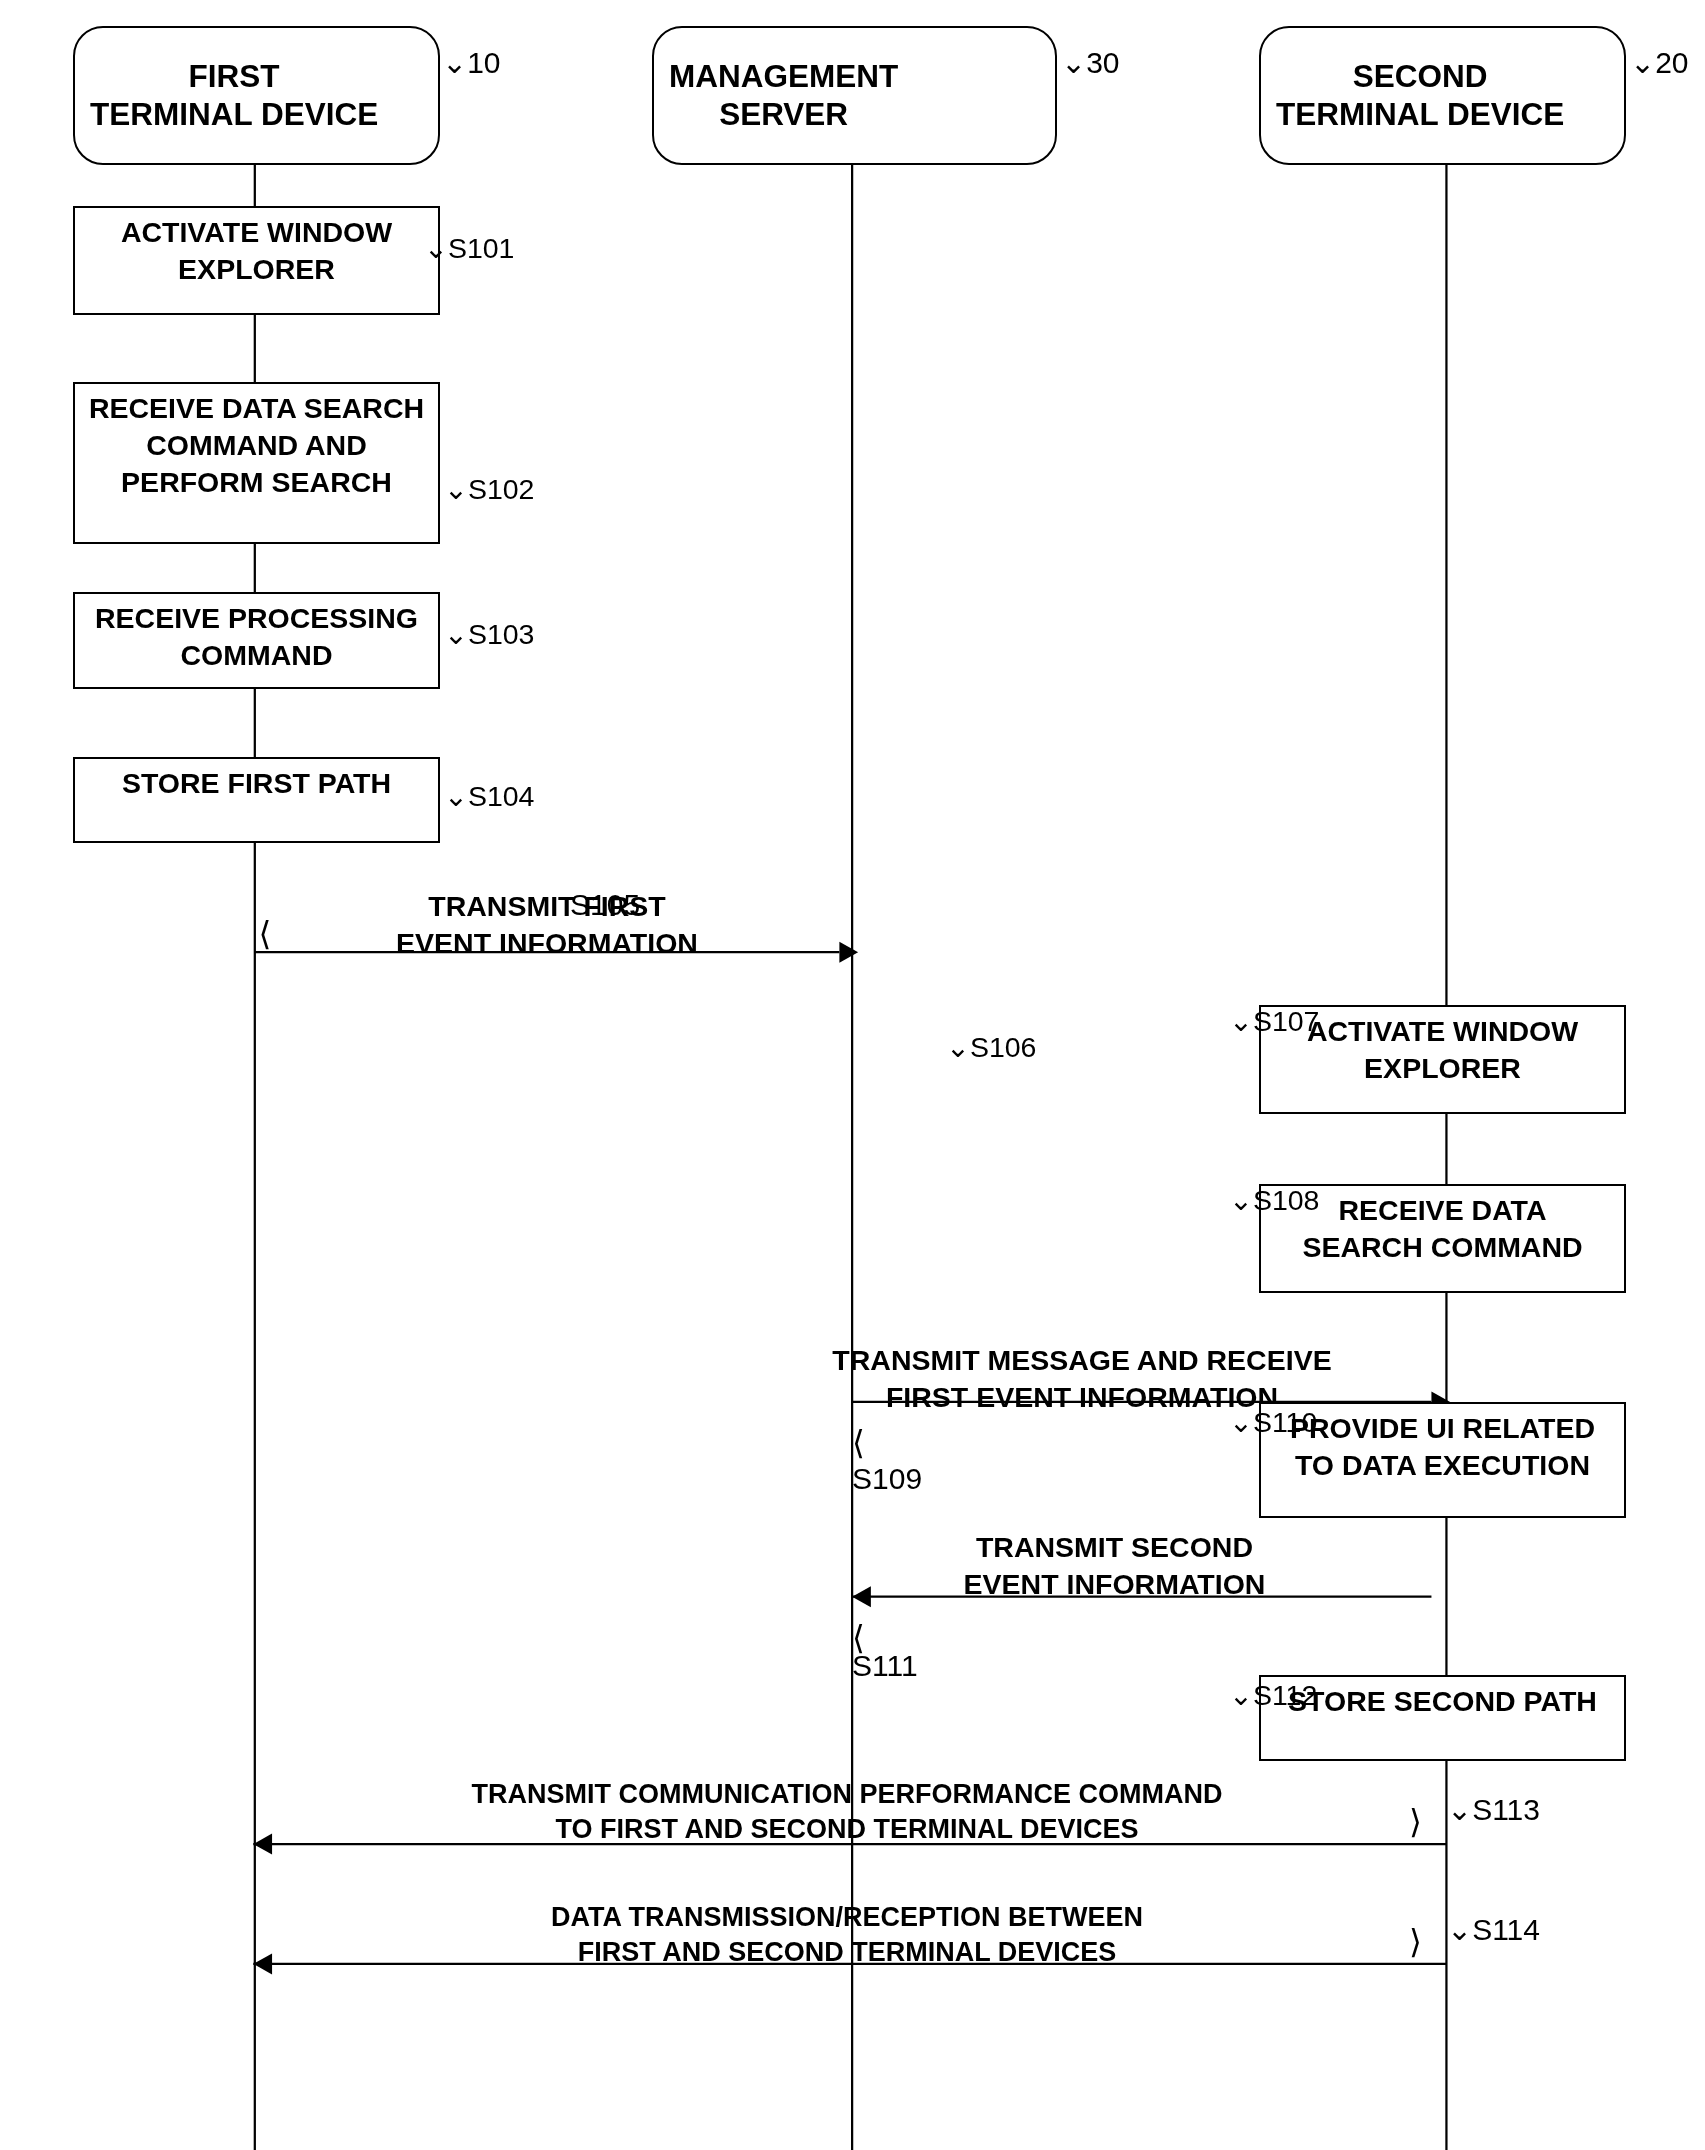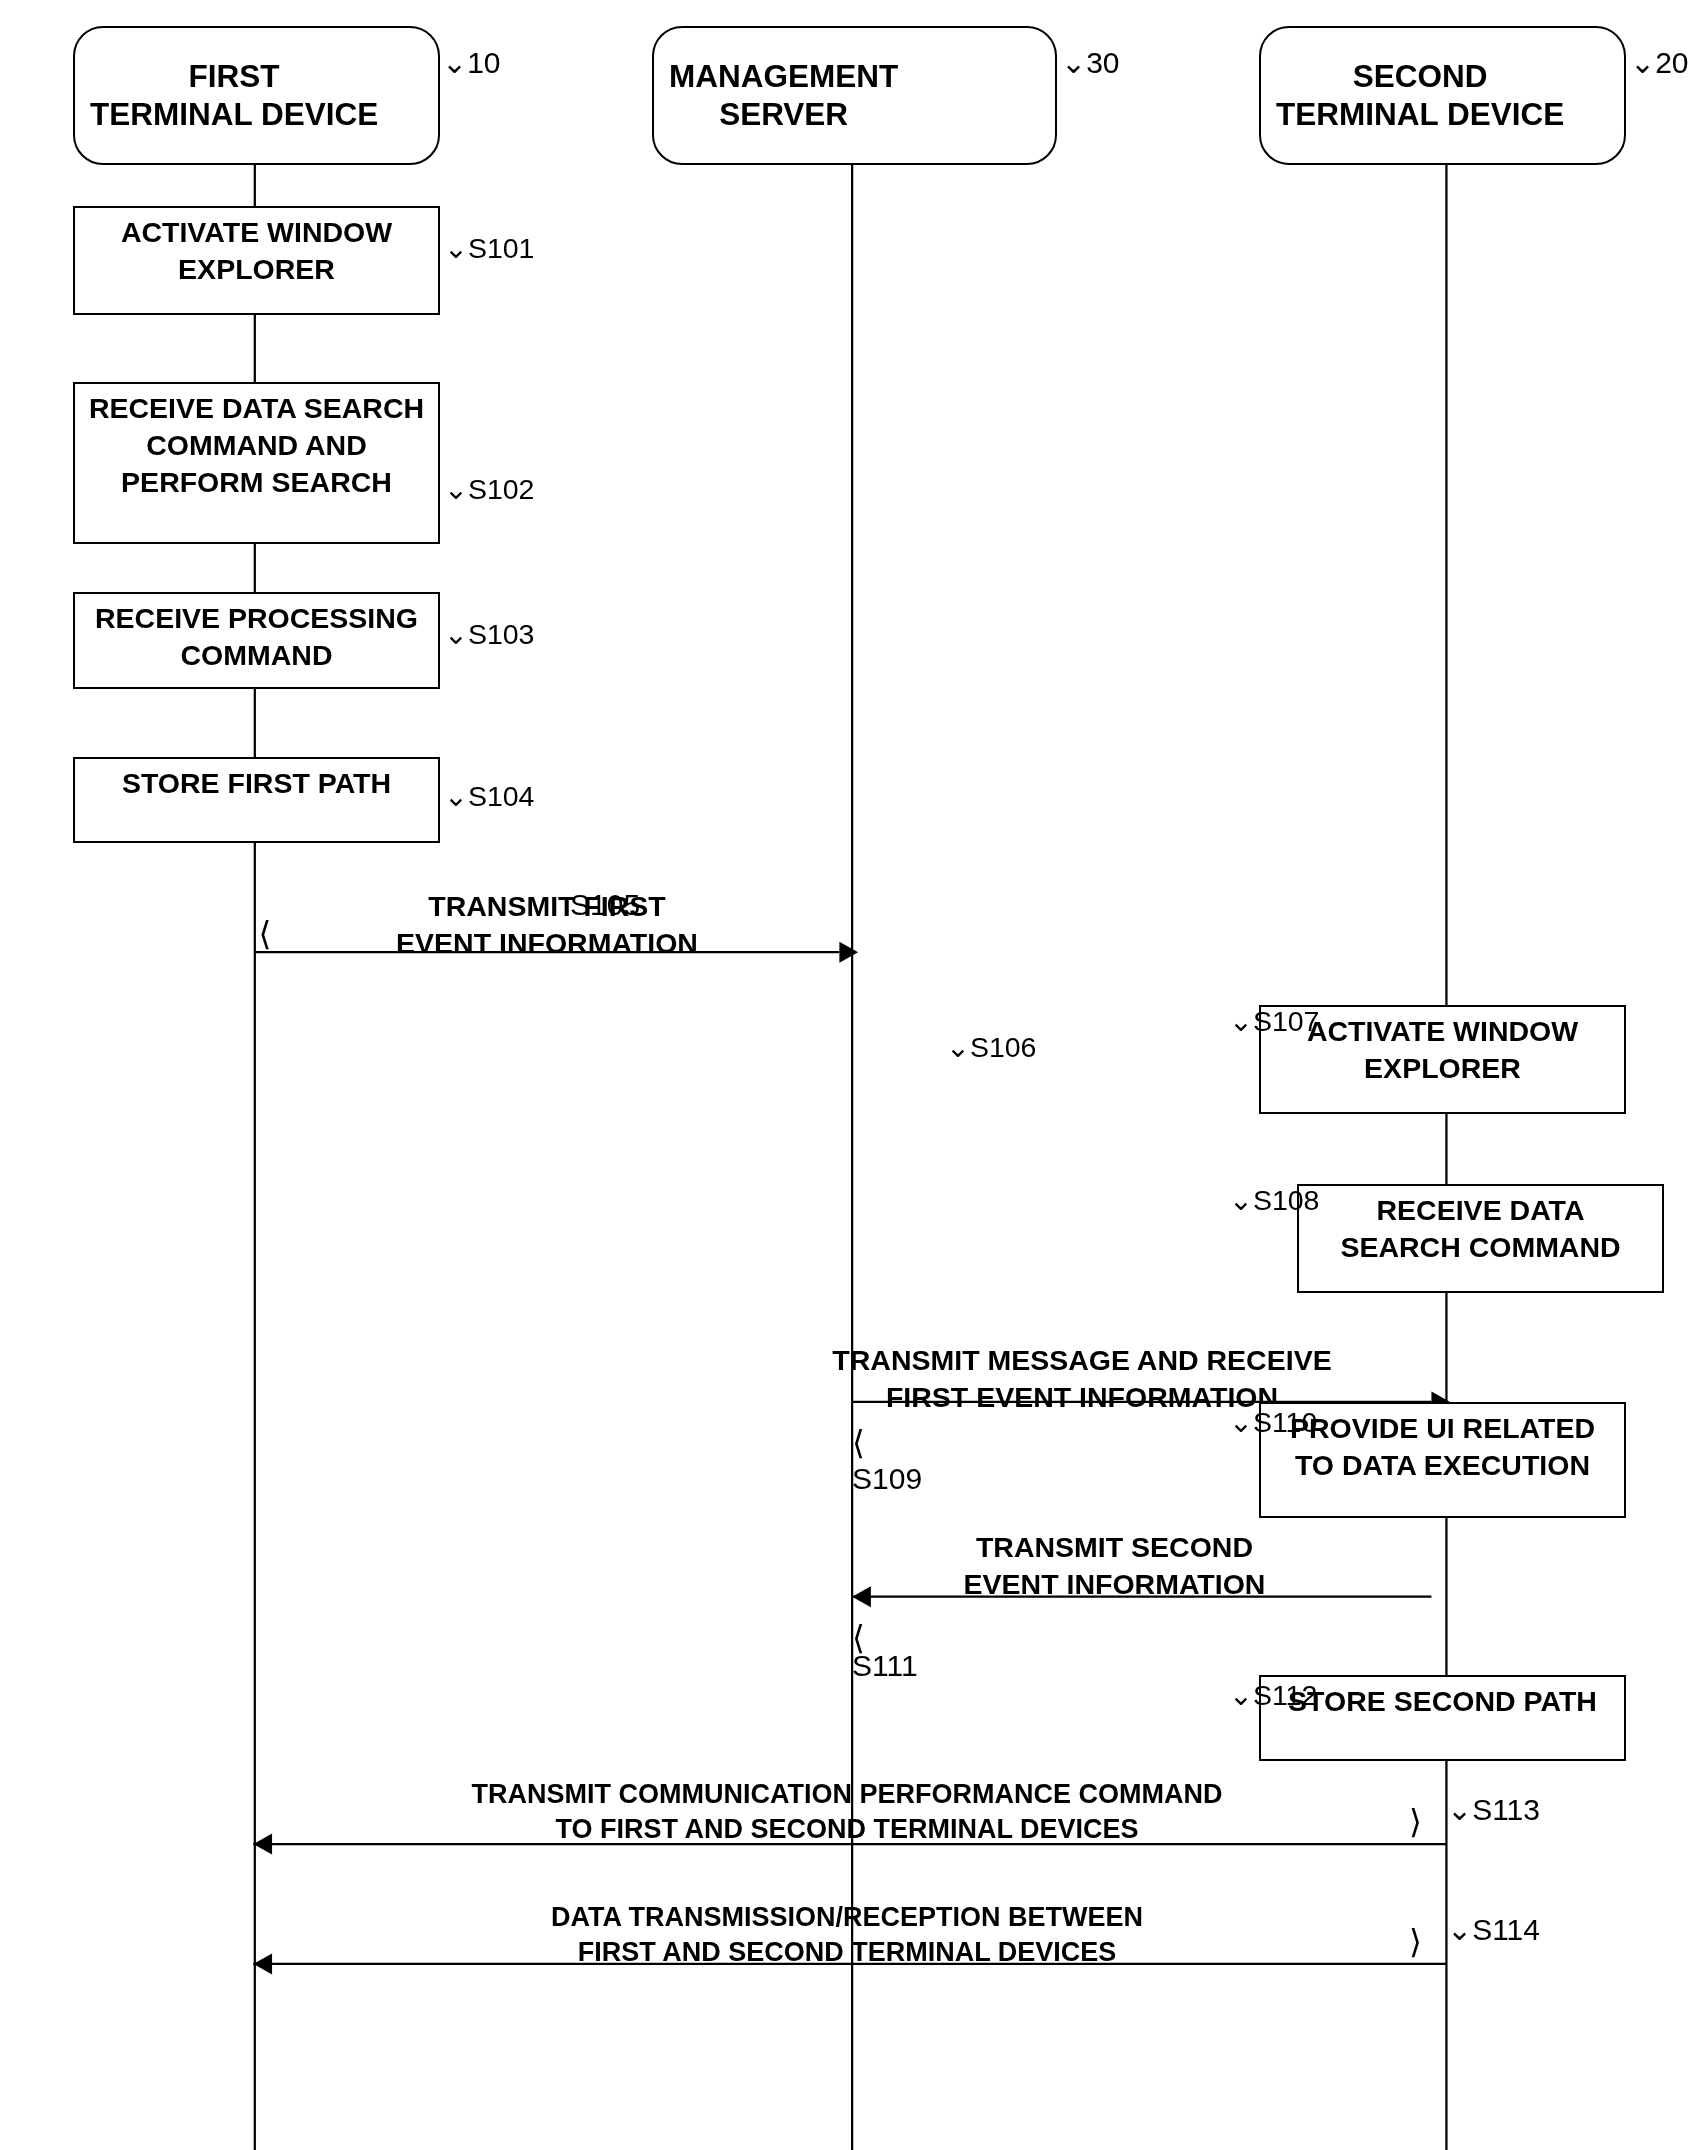--- a/index.html
+++ b/index.html
@@ -131,21 +131,21 @@
   <div class="entity-box" style="left:1259px; top:26px; width:367px; height:139px;">
     <span style="white-space:pre-line;">SECOND
 TERMINAL DEVICE</span>
   </div>
 
   <div class="step-label" style="left:1630px; top:45px; font-size:30px;">⌄20</div>
 
   <div class="step-box" style="left:73px; top:206px; width:367px; height:109px;">
     <span>ACTIVATE WINDOW<br>EXPLORER</span>
   </div>
-  <div class="step-label" style="left:444px; top:232px;">⌄S101</div>
+  <div class="step-label" style="left:424px; top:232px;">⌄S101</div>
 
   <div class="step-box" style="left:73px; top:382px; width:367px; height:162px;">
     <span>RECEIVE DATA SEARCH<br>COMMAND AND<br>PERFORM SEARCH</span>
   </div>
   <div class="step-label" style="left:444px; top:445px;margin-top:28px;">⌄S102</div>
 
   <div class="step-box" style="left:73px; top:592px; width:367px; height:97px;">
     <span>RECEIVE PROCESSING<br>COMMAND</span>
   </div>
   <div class="step-label" style="left:444px; top:618px;">⌄S103</div>
@@ -160,21 +160,21 @@
   </div>
   <div class="step-label" style="left:570px; top:888px; font-size:30px;">S105</div>
 
   <div class="step-label" style="left:946px; top:1031px;">⌄S106</div>
 
   <div class="step-box" style="left:1259px; top:1005px; width:367px; height:109px;">
     <span>ACTIVATE WINDOW<br>EXPLORER</span>
   </div>
   <div class="step-label" style="left:1229px; top:1005px;">⌄S107</div>
 
-  <div class="step-box" style="left:1259px; top:1184px; width:367px; height:109px;margin-left:38px;">
+  <div class="step-box" style="left:1259px; top:1184px; width:367px; height:109px;">
     <span>RECEIVE DATA<br>SEARCH COMMAND</span>
   </div>
   <div class="step-label" style="left:1229px; top:1184px;">⌄S108</div>
 
   <div class="arrow-label" style="left:756px; top:1342px; width:652px; text-align:center;">
     TRANSMIT MESSAGE AND RECEIVE<br>FIRST EVENT INFORMATION
   </div>
 
   <div class="step-label" style="left:852px; top:1462px; font-size:30px;">S109</div>
 

